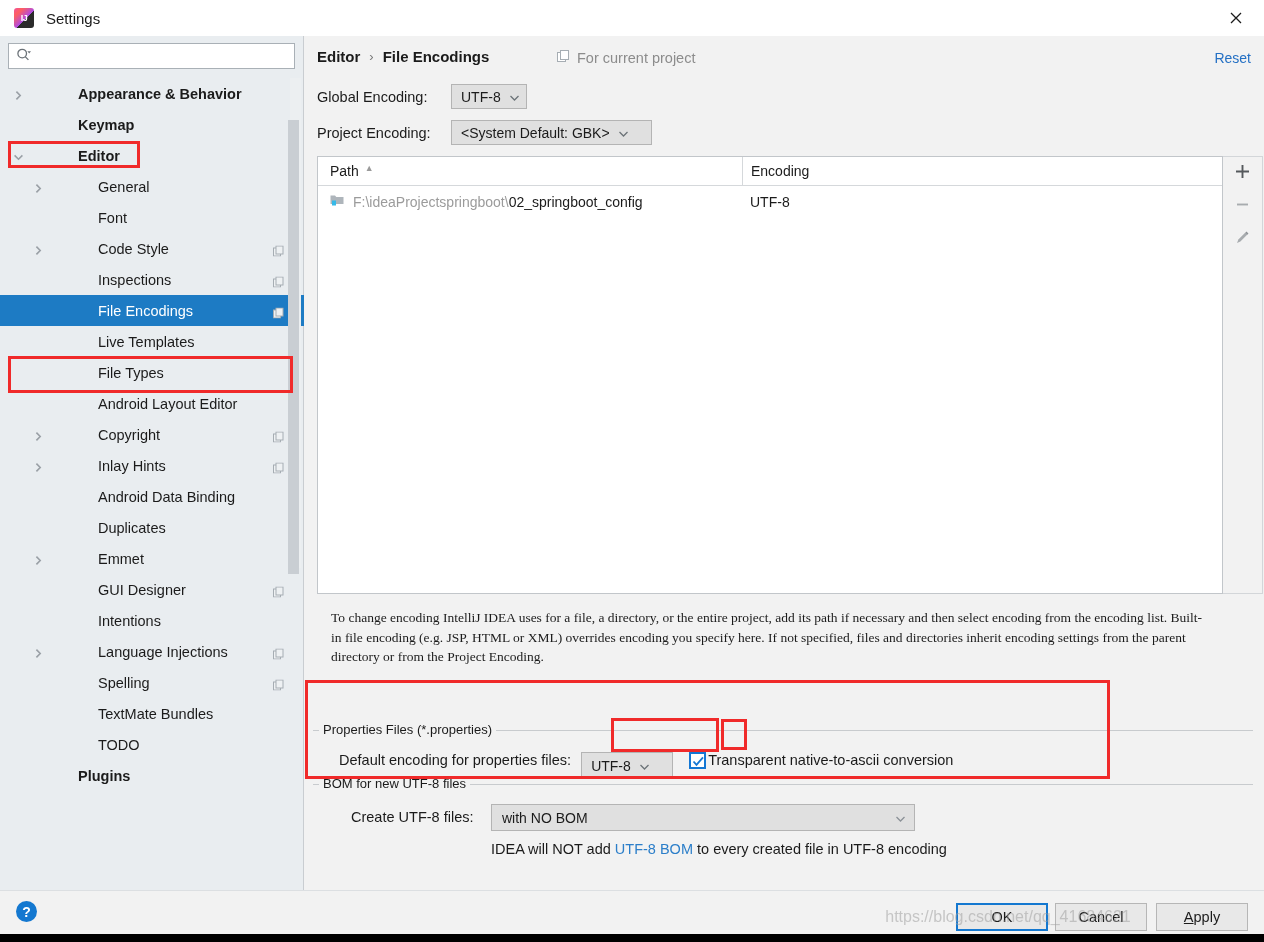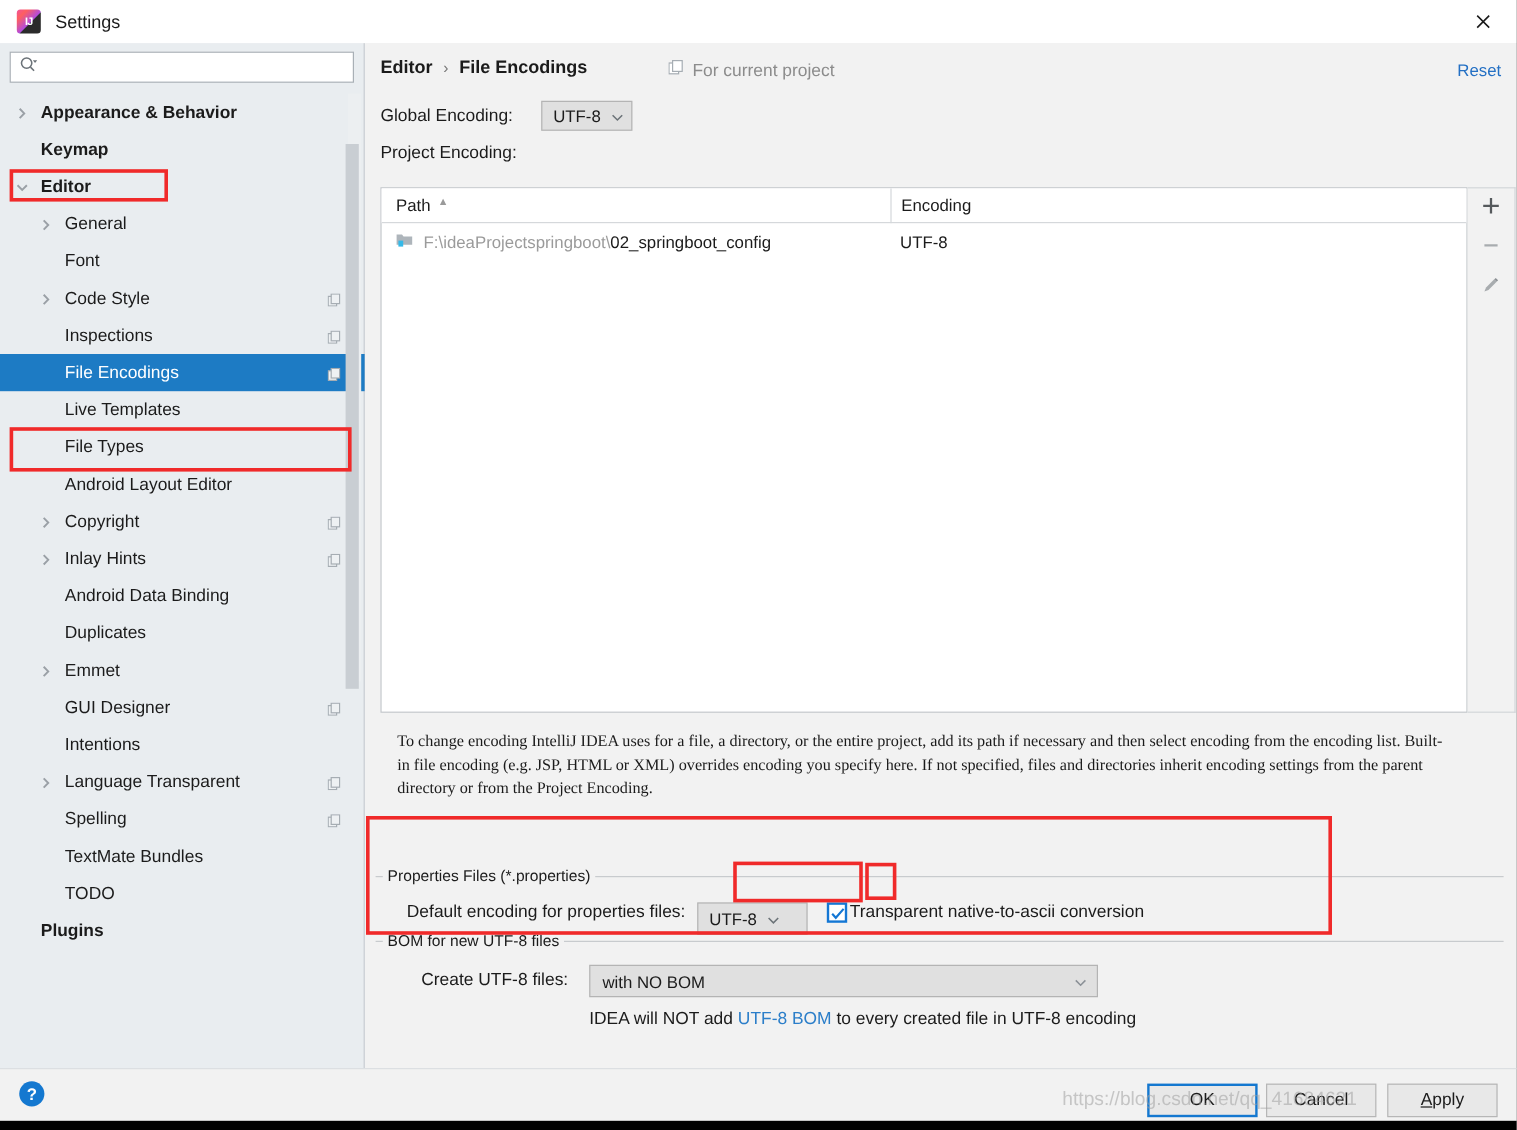--- a/index.html
+++ b/index.html
@@ -68,20 +68,21 @@
     position: absolute; left: 0; top: 42px; width: 304px; height: 812px;
     overflow: hidden;
   }
   .tree-item {
     position: relative;
     height: 31px;
     display: flex; align-items: center;
     font-size: 14.5px; color: #1b1b1b;
     cursor: default;
     white-space: nowrap;
+    padding-left: 44px;
   }
   .tree-item .arrow {
     position: absolute; width: 12px; height: 12px;
   }
   .tree-item .label { display: block; }
   .tree-item.bold .label { font-weight: bold; }
   .tree-item.selected { background: #1d7bc4; }
   .tree-item.selected .label { color: #ffffff; }
   .copy-badge {
     position: absolute; right: 20px; top: 50%; transform: translateY(-50%);
@@ -383,21 +384,21 @@
               <rect x="3" y="0.5" width="7" height="8" fill="#eef1f3" stroke="#a6adb3"></rect>
             </svg></span>
         </div>
         <div class="tree-item">
           <span class="label" style="margin-left:54px;">Intentions</span>
         </div>
         <div class="tree-item">
           <span class="arrow" style="left:33px;"><svg width="11" height="11" viewBox="0 0 11 11">
               <path d="M3.4,1.6 L7.2,5.5 L3.4,9.4" stroke="#9aa0a6" stroke-width="1.6" fill="none"></path>
             </svg></span>
-          <span class="label" style="margin-left:54px;">Language Transparent</span>
+          <span class="label" style="margin-left:54px;">Language Injections</span>
           <span class="copy-badge"><svg width="11" height="11" viewBox="0 0 11 11">
               <rect x="0.5" y="2.5" width="7" height="8" fill="#eef1f3" stroke="#a6adb3"></rect>
               <rect x="3" y="0.5" width="7" height="8" fill="#eef1f3" stroke="#a6adb3"></rect>
             </svg></span>
         </div>
         <div class="tree-item">
           <span class="label" style="margin-left:54px;">Spelling</span>
           <span class="copy-badge"><svg width="11" height="11" viewBox="0 0 11 11">
               <rect x="0.5" y="2.5" width="7" height="8" fill="#eef1f3" stroke="#a6adb3"></rect>
               <rect x="3" y="0.5" width="7" height="8" fill="#eef1f3" stroke="#a6adb3"></rect>
@@ -446,20 +447,28 @@
         <span class="caret">
           <svg width="11" height="8" viewBox="0 0 11 8">
               <path d="M1.5,2 L5.5,6 L9.5,2" stroke="#6c7378" stroke-width="1.3" fill="none"></path>
             </svg>
         </span>
       </span>
     </div>
 
     <div class="field-row" style="left:12px; top:84px;">
       <span class="field-label" style="width:134px;">Project Encoding:</span>
+      <span class="combo" style="width:201px;">
+        <span>&lt;System Default: GBK&gt;</span>
+        <span class="caret">
+          <svg width="11" height="8" viewBox="0 0 11 8">
+              <path d="M1.5,2 L5.5,6 L9.5,2" stroke="#6c7378" stroke-width="1.3" fill="none"></path>
+            </svg>
+        </span>
+      </span>
     </div>
 
     <div id="table-box">
       <div id="table-head">
         <div id="th-path">
           <span>Path</span>
           <span style="color:#9a9a9a;font-size:9px;">▲</span>
         </div>
         <div class="head-sep"></div>
         <div id="th-enc">Encoding</div>

